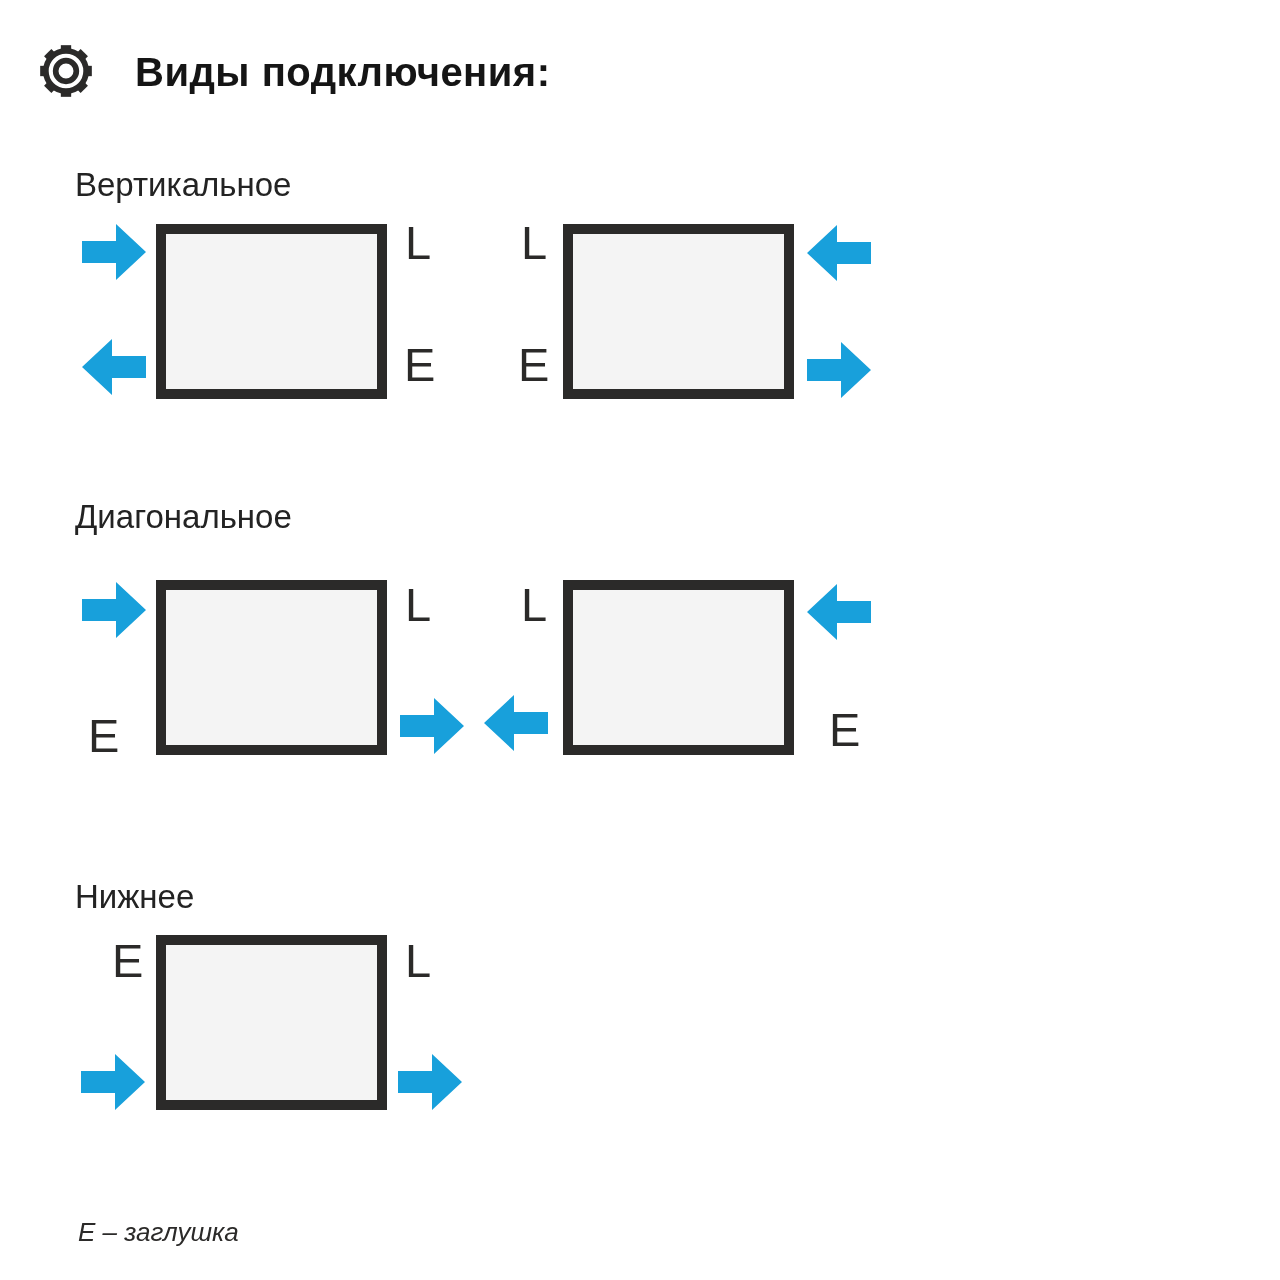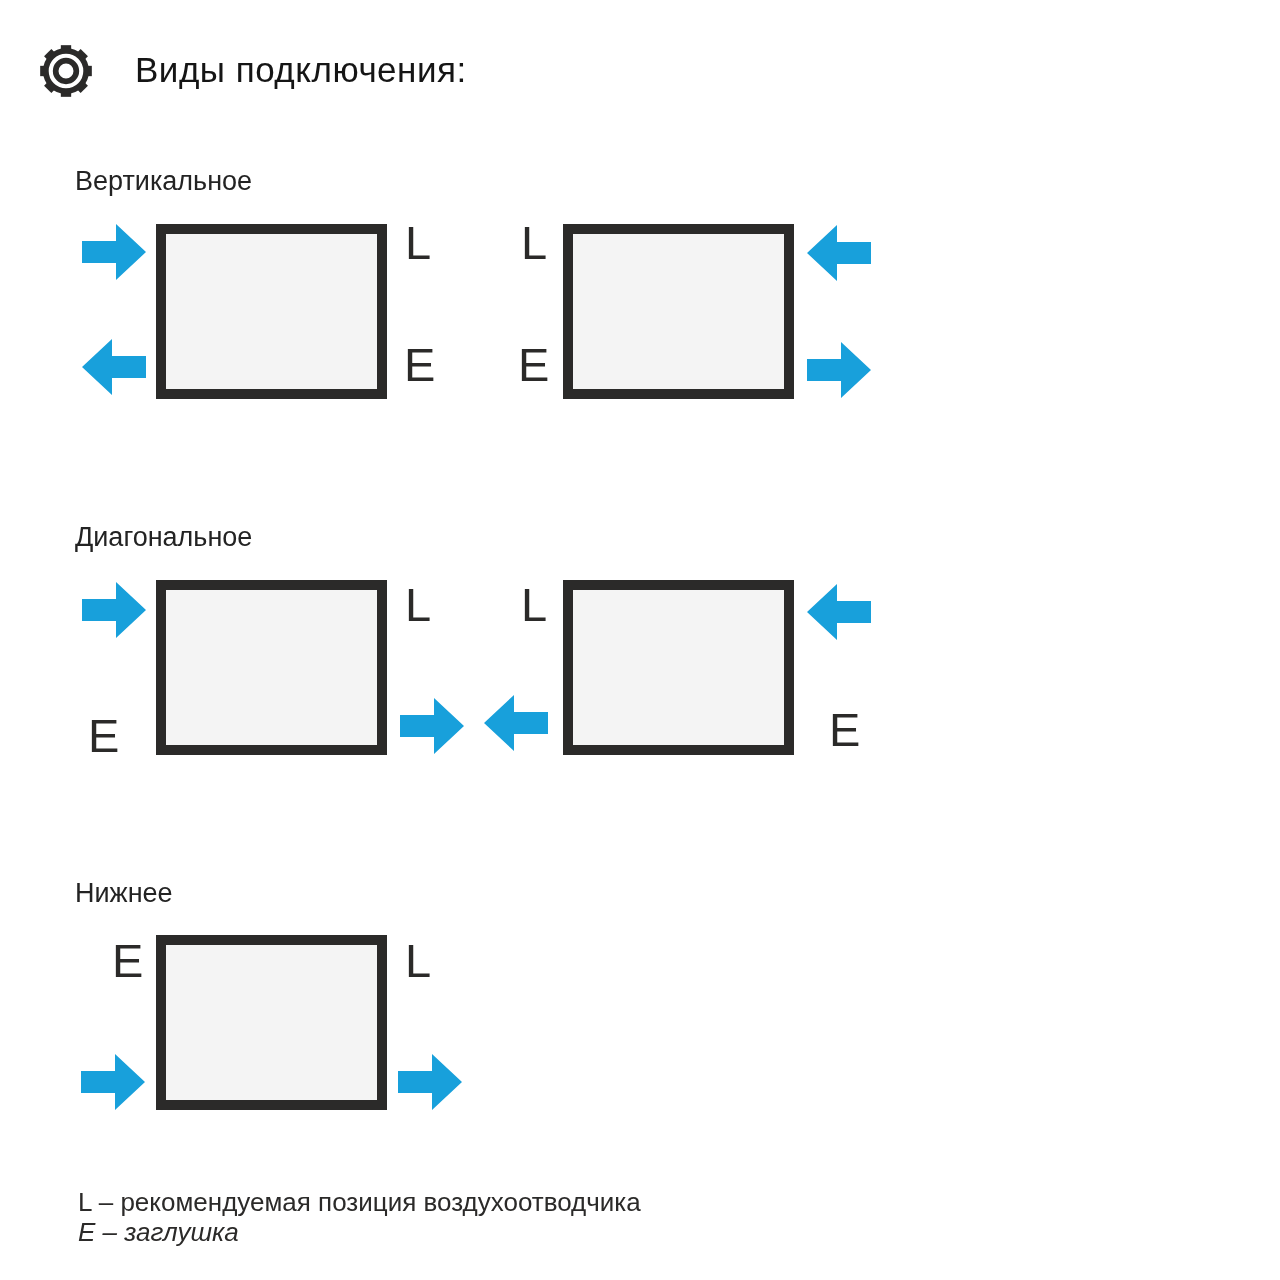--- a/index.html
+++ b/index.html
@@ -14,36 +14,36 @@
     height: 1280px;
     background: #ffffff;
     overflow: hidden;
     color: #2B2A29;
   }
 
   .page-title {
     position: absolute;
     left: 135px;
     top: 50px;
-    font-size: 35px;
-    font-weight: normal;
+    font-size: 40px;
+    font-weight: bold;
     color: #151515;
     letter-spacing: 0.5px;
   }
   .gear-wrap {
     position: absolute;
     left: 35px;
     top: 40px;
     width: 62px;
     height: 62px;
   }
 
   .section-heading {
     position: absolute;
-    font-size: 27px;
+    font-size: 33px;
     font-weight: 400;
     color: #232323;
   }
 
   .radiator {
     position: absolute;
     width: 211px;
     height: 155px;
     border: 10px solid #2B2A29;
     background: #F4F4F4;
@@ -122,21 +122,21 @@
     <svg width="64" height="56" viewBox="0 0 64 56">
         <polygon points="0,17 34,17 34,0 64,28 34,56 34,39 0,39"></polygon>
       </svg>
   </div>
   <div class="arrow" style="left:807px; top:342px;">
     <svg width="64" height="56" viewBox="0 0 64 56">
         <polygon points="0,17 34,17 34,0 64,28 34,56 34,39 0,39"></polygon>
       </svg>
   </div>
 
-  <div class="section-heading" style="left:75px; top:522px;">Диагональное</div>
+  <div class="section-heading" style="left:75px; top:498px;">Диагональное</div>
 
   <div class="radiator" style="left:156px; top:580px;"></div>
   <div class="arrow" style="left:82px; top:582px;">
     <svg width="64" height="56" viewBox="0 0 64 56">
         <polygon points="0,17 34,17 34,0 64,28 34,56 34,39 0,39"></polygon>
       </svg>
   </div>
   <div class="port" style="left:88px; top:712px;">E</div>
   <div class="port" style="left:405px; top:581px;">L</div>
   <div class="arrow" style="left:400px; top:698px;">
@@ -168,16 +168,15 @@
     <svg width="64" height="56" viewBox="0 0 64 56">
         <polygon points="0,17 34,17 34,0 64,28 34,56 34,39 0,39"></polygon>
       </svg>
   </div>
   <div class="arrow" style="left:398px; top:1054px;">
     <svg width="64" height="56" viewBox="0 0 64 56">
         <polygon points="0,17 34,17 34,0 64,28 34,56 34,39 0,39"></polygon>
       </svg>
   </div>
 
-  <div class="legend-line" style="top:1187px;">L – рекомендуемая позиция воздухоотводчика</div>
   <div class="legend-line" style="top:1217px;font-style:italic;">E – заглушка</div>
 
 </div>
 
 </body></html>

